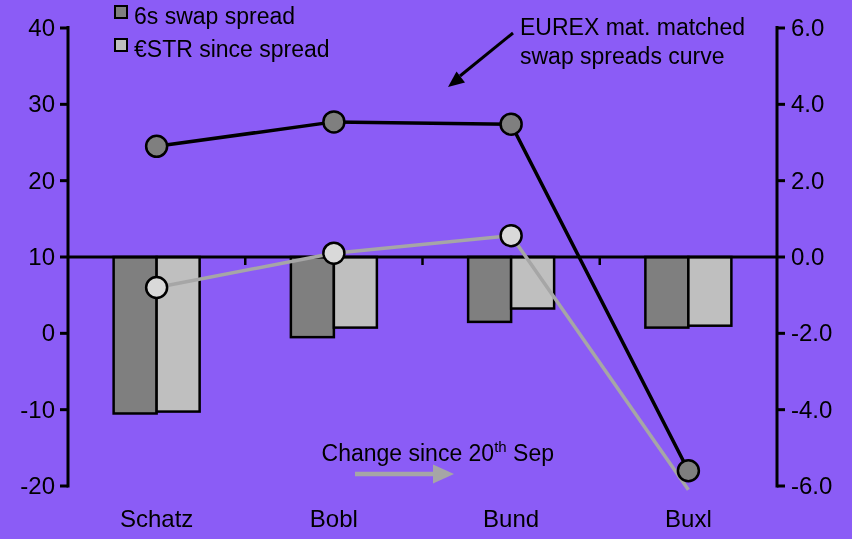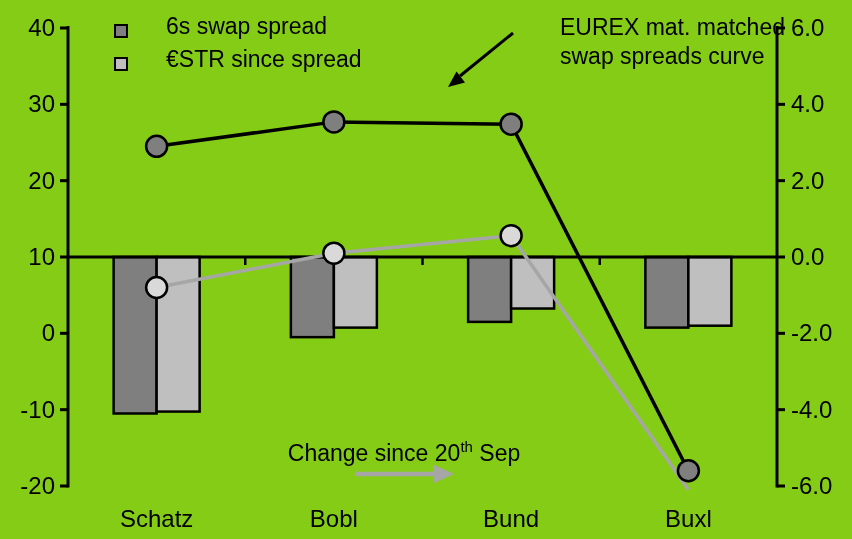--- a/index.html
+++ b/index.html
@@ -1,36 +1,35 @@
 <!DOCTYPE html>
 <html><head>
 <meta charset="utf-8">
 <style>
   html, body { margin: 0; padding: 0; background: #ffffff; }
   #canvas {
     position: relative;
     width: 852px;
     height: 539px;
-    background: #84cc16;
+    background: #8b5cf6;
     font-family: "Liberation Sans", sans-serif;
     color: #000;
     overflow: hidden;
   }
   #chart-svg { position: absolute; left: 0; top: 0; }
   
   #legend {
     position: absolute;
     left: 114px;
     top: 5px;
   }
   .legend-item {
     display: flex;
-    align-items: flex-end;
+    align-items: flex-start;
     height: 33px;
-    gap: 32px;
   }
   .legend-swatch {
     width: 14px;
     height: 14px;
     border: 2px solid #000;
     box-sizing: border-box;
     margin-right: 6px;
     flex: 0 0 auto;
   }
   .legend-label {
@@ -39,28 +38,27 @@
     white-space: nowrap;
   }
   
   #curve-annotation {
     position: absolute;
     left: 520px;
     top: 13px;
     width: 252px;
     font-size: 23px;
     line-height: 29px;
-    margin-left: 40px;
   }
   #change-annotation {
     position: absolute;
     left: 254px;
     top: 439px;
     width: 300px;
-    text-align: center;
+    text-align: right;
     font-size: 23px;
     line-height: 1.1;
     white-space: nowrap;
   }
   #change-annotation .sup {
     font-size: 15px;
     vertical-align: super;
   }
   .svg-text { font-family: "Liberation Sans", sans-serif; }
 </style>

